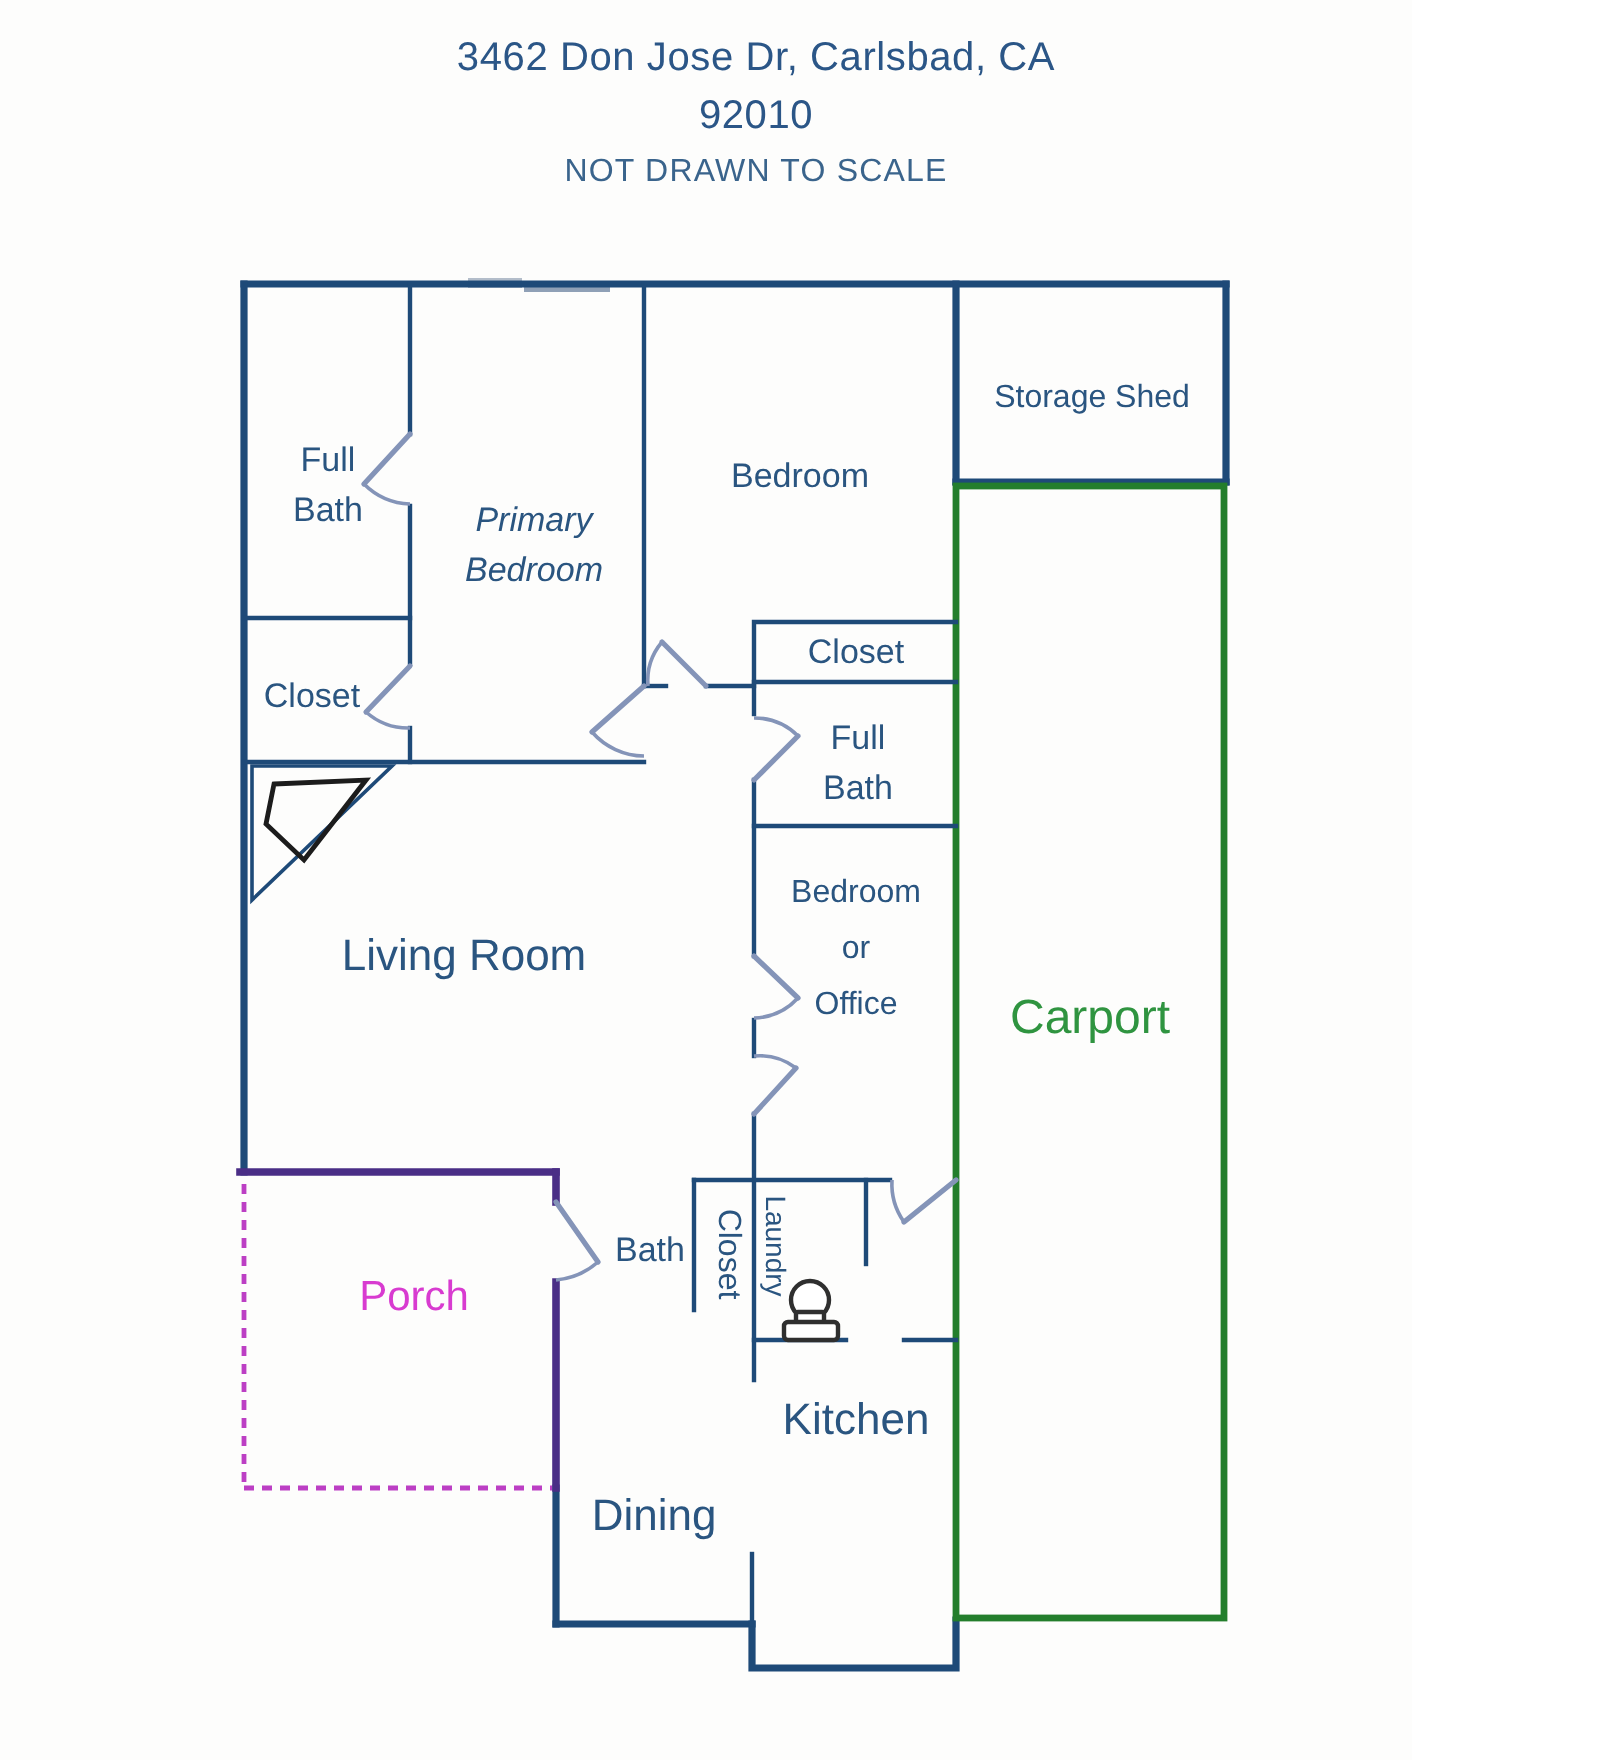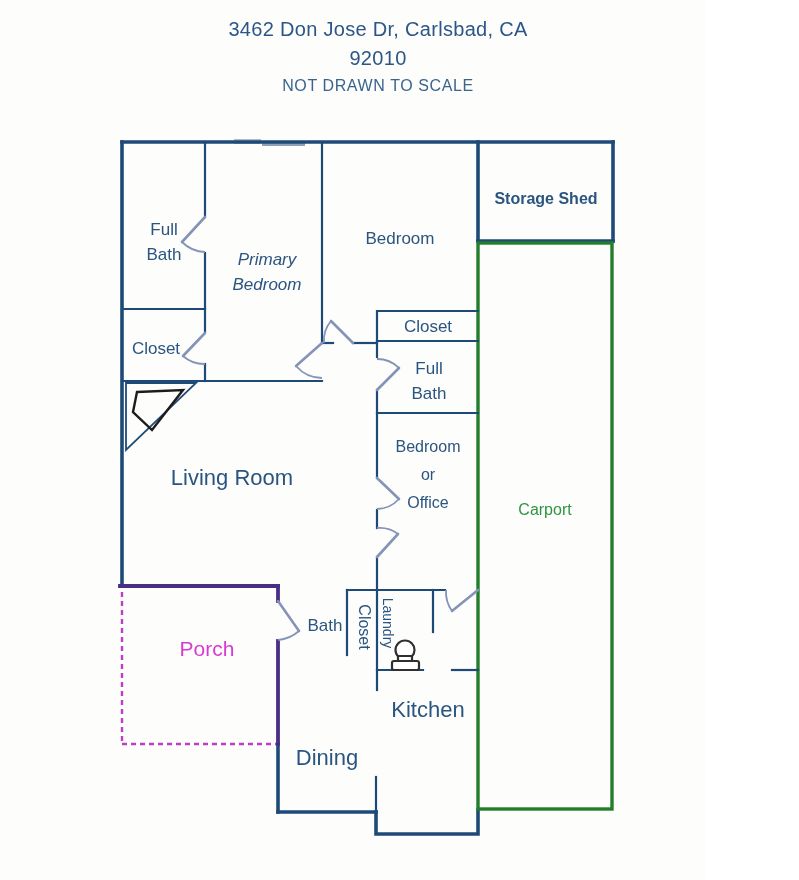--- a/index.html
+++ b/index.html
@@ -13,21 +13,21 @@
   .pd{stroke:var(--porch_dash);stroke-width:2.4;fill:none;stroke-dasharray:5 4}
   .leaf{stroke:var(--door);stroke-width:2.6;fill:none;stroke-linecap:round}
   .swing{stroke:var(--door);stroke-width:1.8;fill:none}
   .fixt{stroke:#2f2f2f;stroke-width:2.2;fill:#ffffff}
   .fire{stroke:var(--wall);stroke-width:1.8;fill:none}
   .firebox{stroke:#1c1c1c;stroke-width:2.4;fill:none}
   .lbl{position:absolute;transform:translate(-50%,-50%);color:var(--wall_text);
        white-space:pre-line;text-align:center;line-height:1.45;}
   .vert{transform:translate(-50%,-50%) rotate(90deg);}
   .s14{font-size:14px}.s16{font-size:16px}.s17{font-size:17px}
-  .s18{font-size:22px}.s20{font-size:16px}.s21{font-size:21px}
+  .s18{font-size:22px}.s20{font-size:24px}.s21{font-size:21px}
   .title{color:var(--title_text);font-size:20px;letter-spacing:.3px}
   .subtitle{color:var(--subtitle_text);font-size:16px;letter-spacing:.6px}
   .green-text{color:var(--green_text)}
   .porch-text{color:var(--porch_text)}
   .office{line-height:1.75}
   .wm{color:#4d7c0f;font-size:16px;letter-spacing:1px}
 </style>
 </head>
 <body>
 
@@ -118,21 +118,21 @@
   </svg>
 
   <div class="lbl title" style="left:378px;top:44px;">3462 Don Jose Dr, Carlsbad, CA 92010</div>
   <div class="lbl subtitle" style="left:378px;top:86px;">NOT DRAWN TO SCALE</div>
 
   <div class="lbl s17" style="left:164px;top:243px;">Full
 Bath</div>
   <div class="lbl s17" style="left:267px;top:273px;font-style:italic;">Primary
 Bedroom</div>
   <div class="lbl s17" style="left:400px;top:239px;">Bedroom</div>
-  <div class="lbl s16" style="left:546px;top:199px;font-weight:bold;">Storage Shed</div>
+  <div class="lbl s16" style="left:546px;top:199px;">Storage Shed</div>
   <div class="lbl s17" style="left:156px;top:349px;">Closet</div>
   <div class="lbl s17" style="left:428px;top:327px;">Closet</div>
   <div class="lbl s17" style="left:429px;top:382px;">Full
 Bath</div>
   <div class="lbl s16 office" style="left:428px;top:475px;">Bedroom
 or
 Office</div>
   <div class="lbl s20 green-text" style="left:545px;top:510px;">Carport</div>
   <div class="lbl s18" style="left:232px;top:478px;">Living Room</div>
   <div class="lbl s21 porch-text" style="left:207px;top:649px;">Porch</div>

